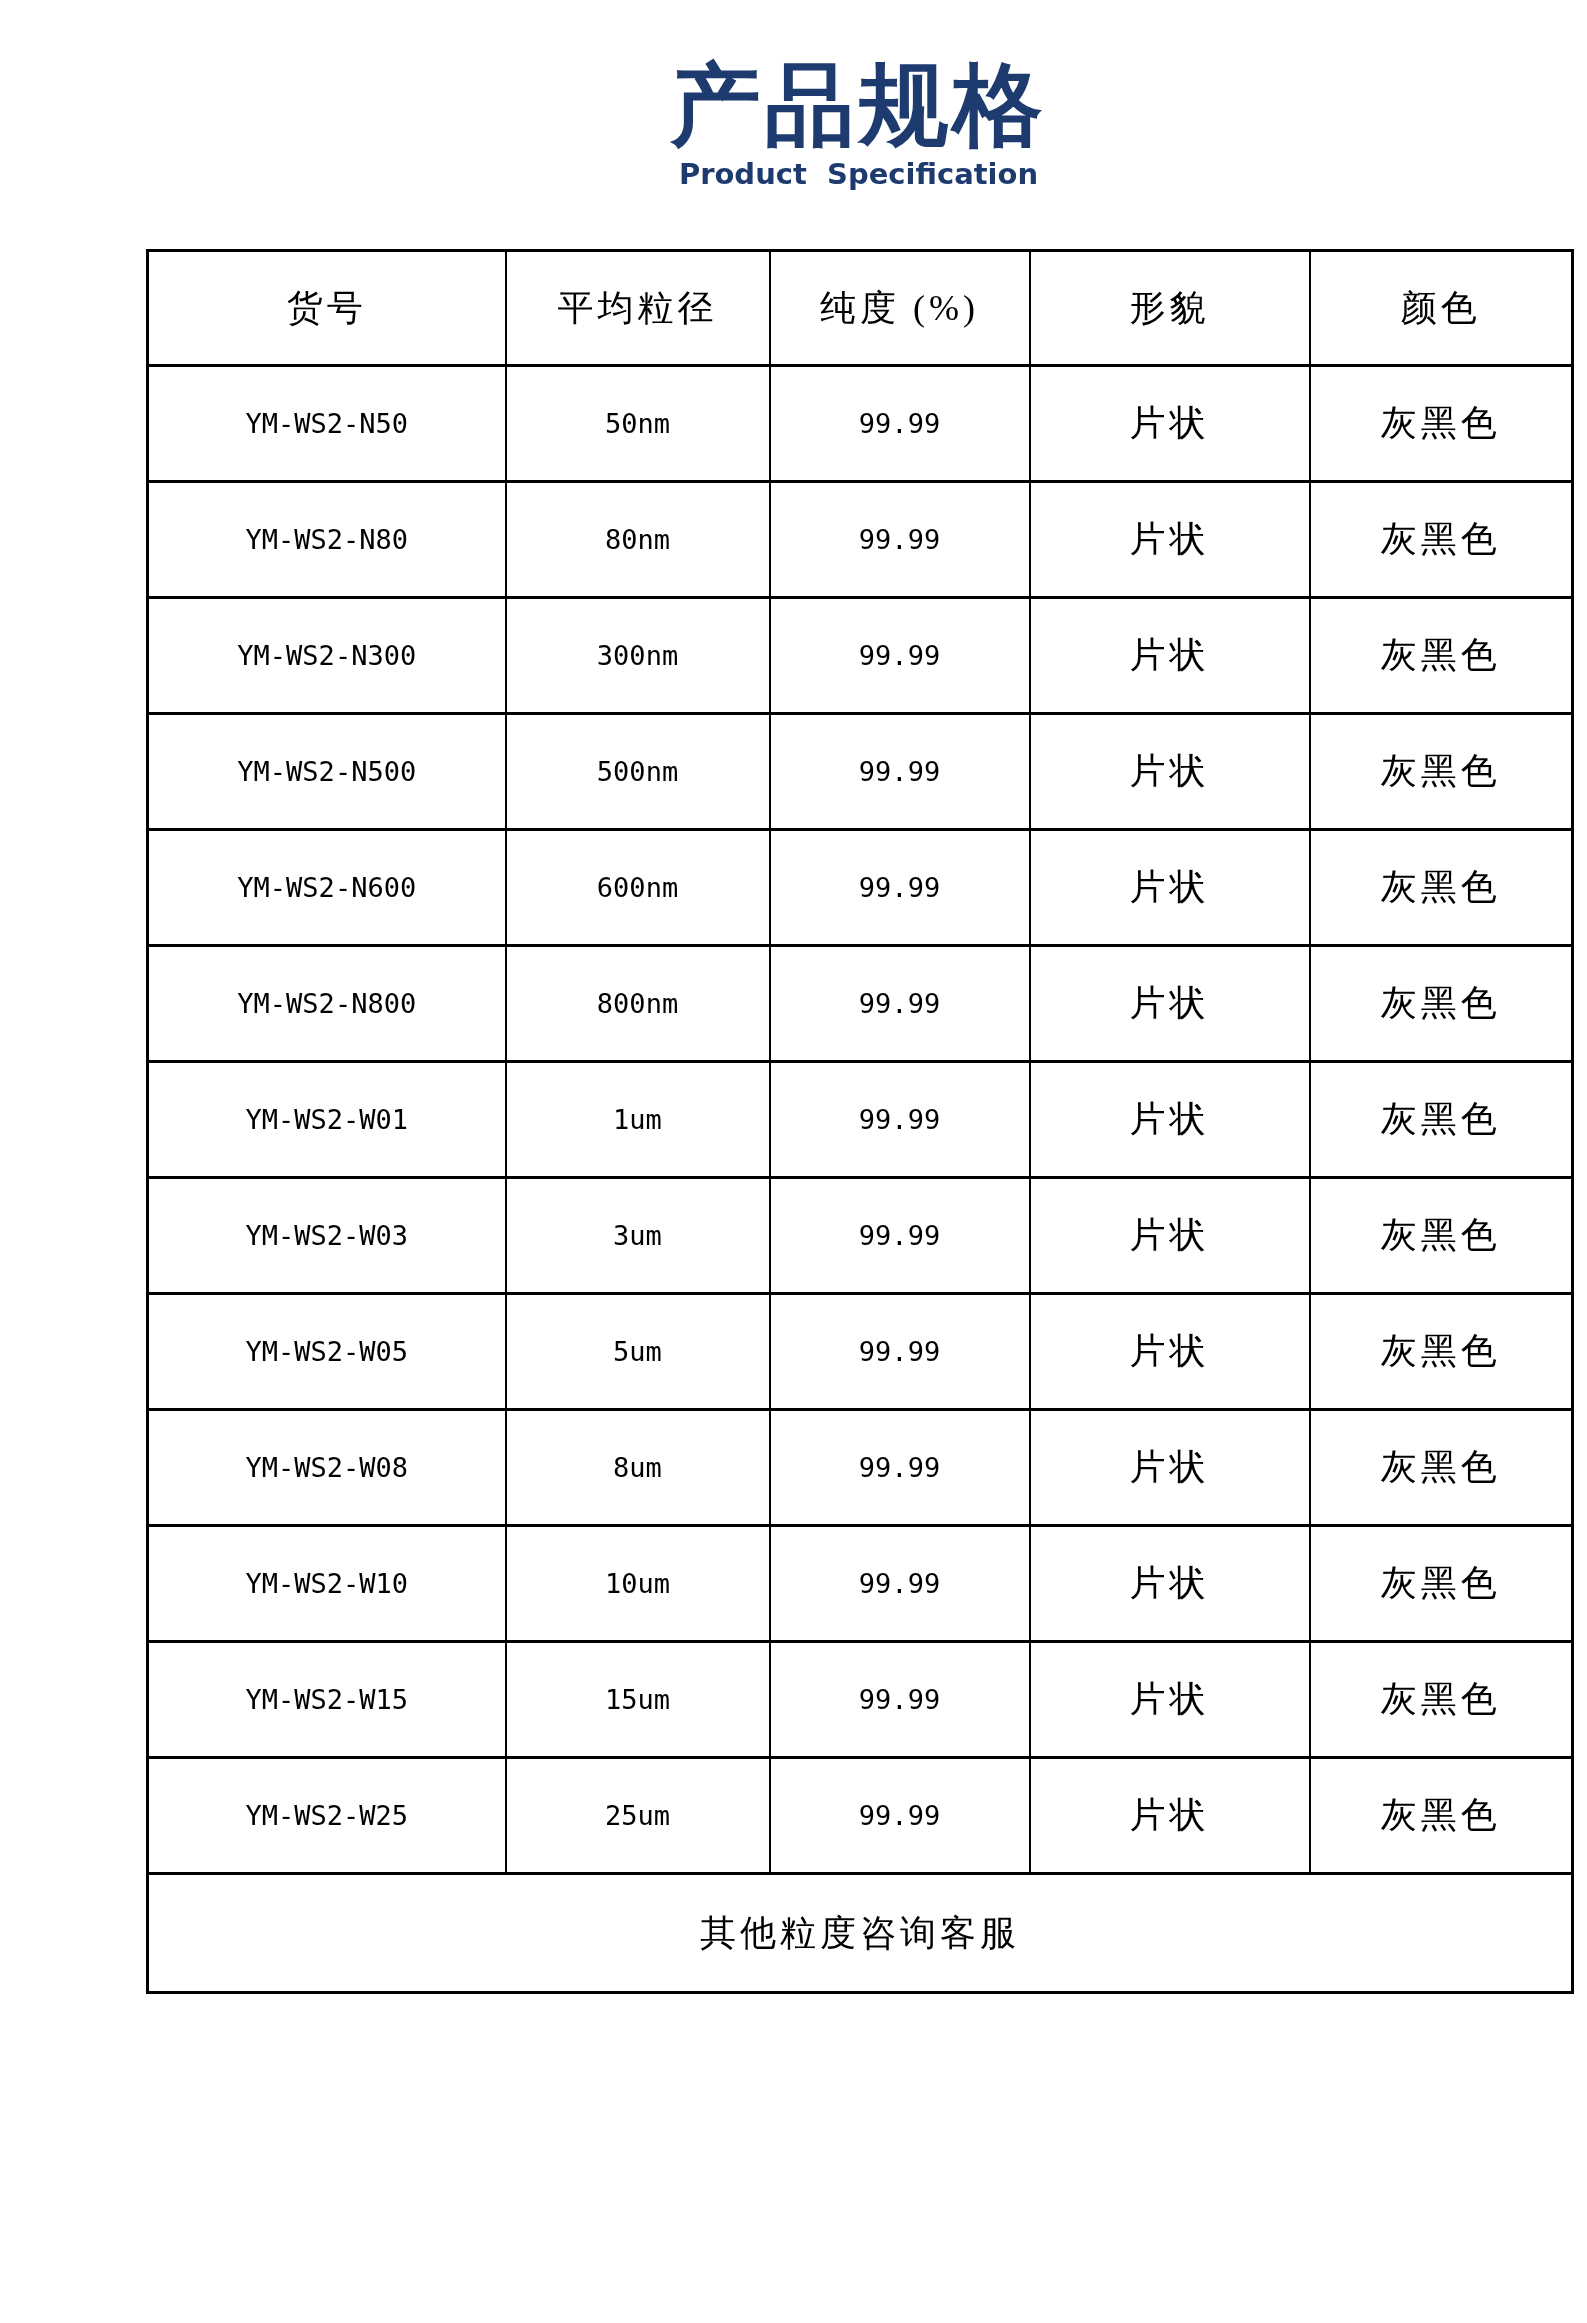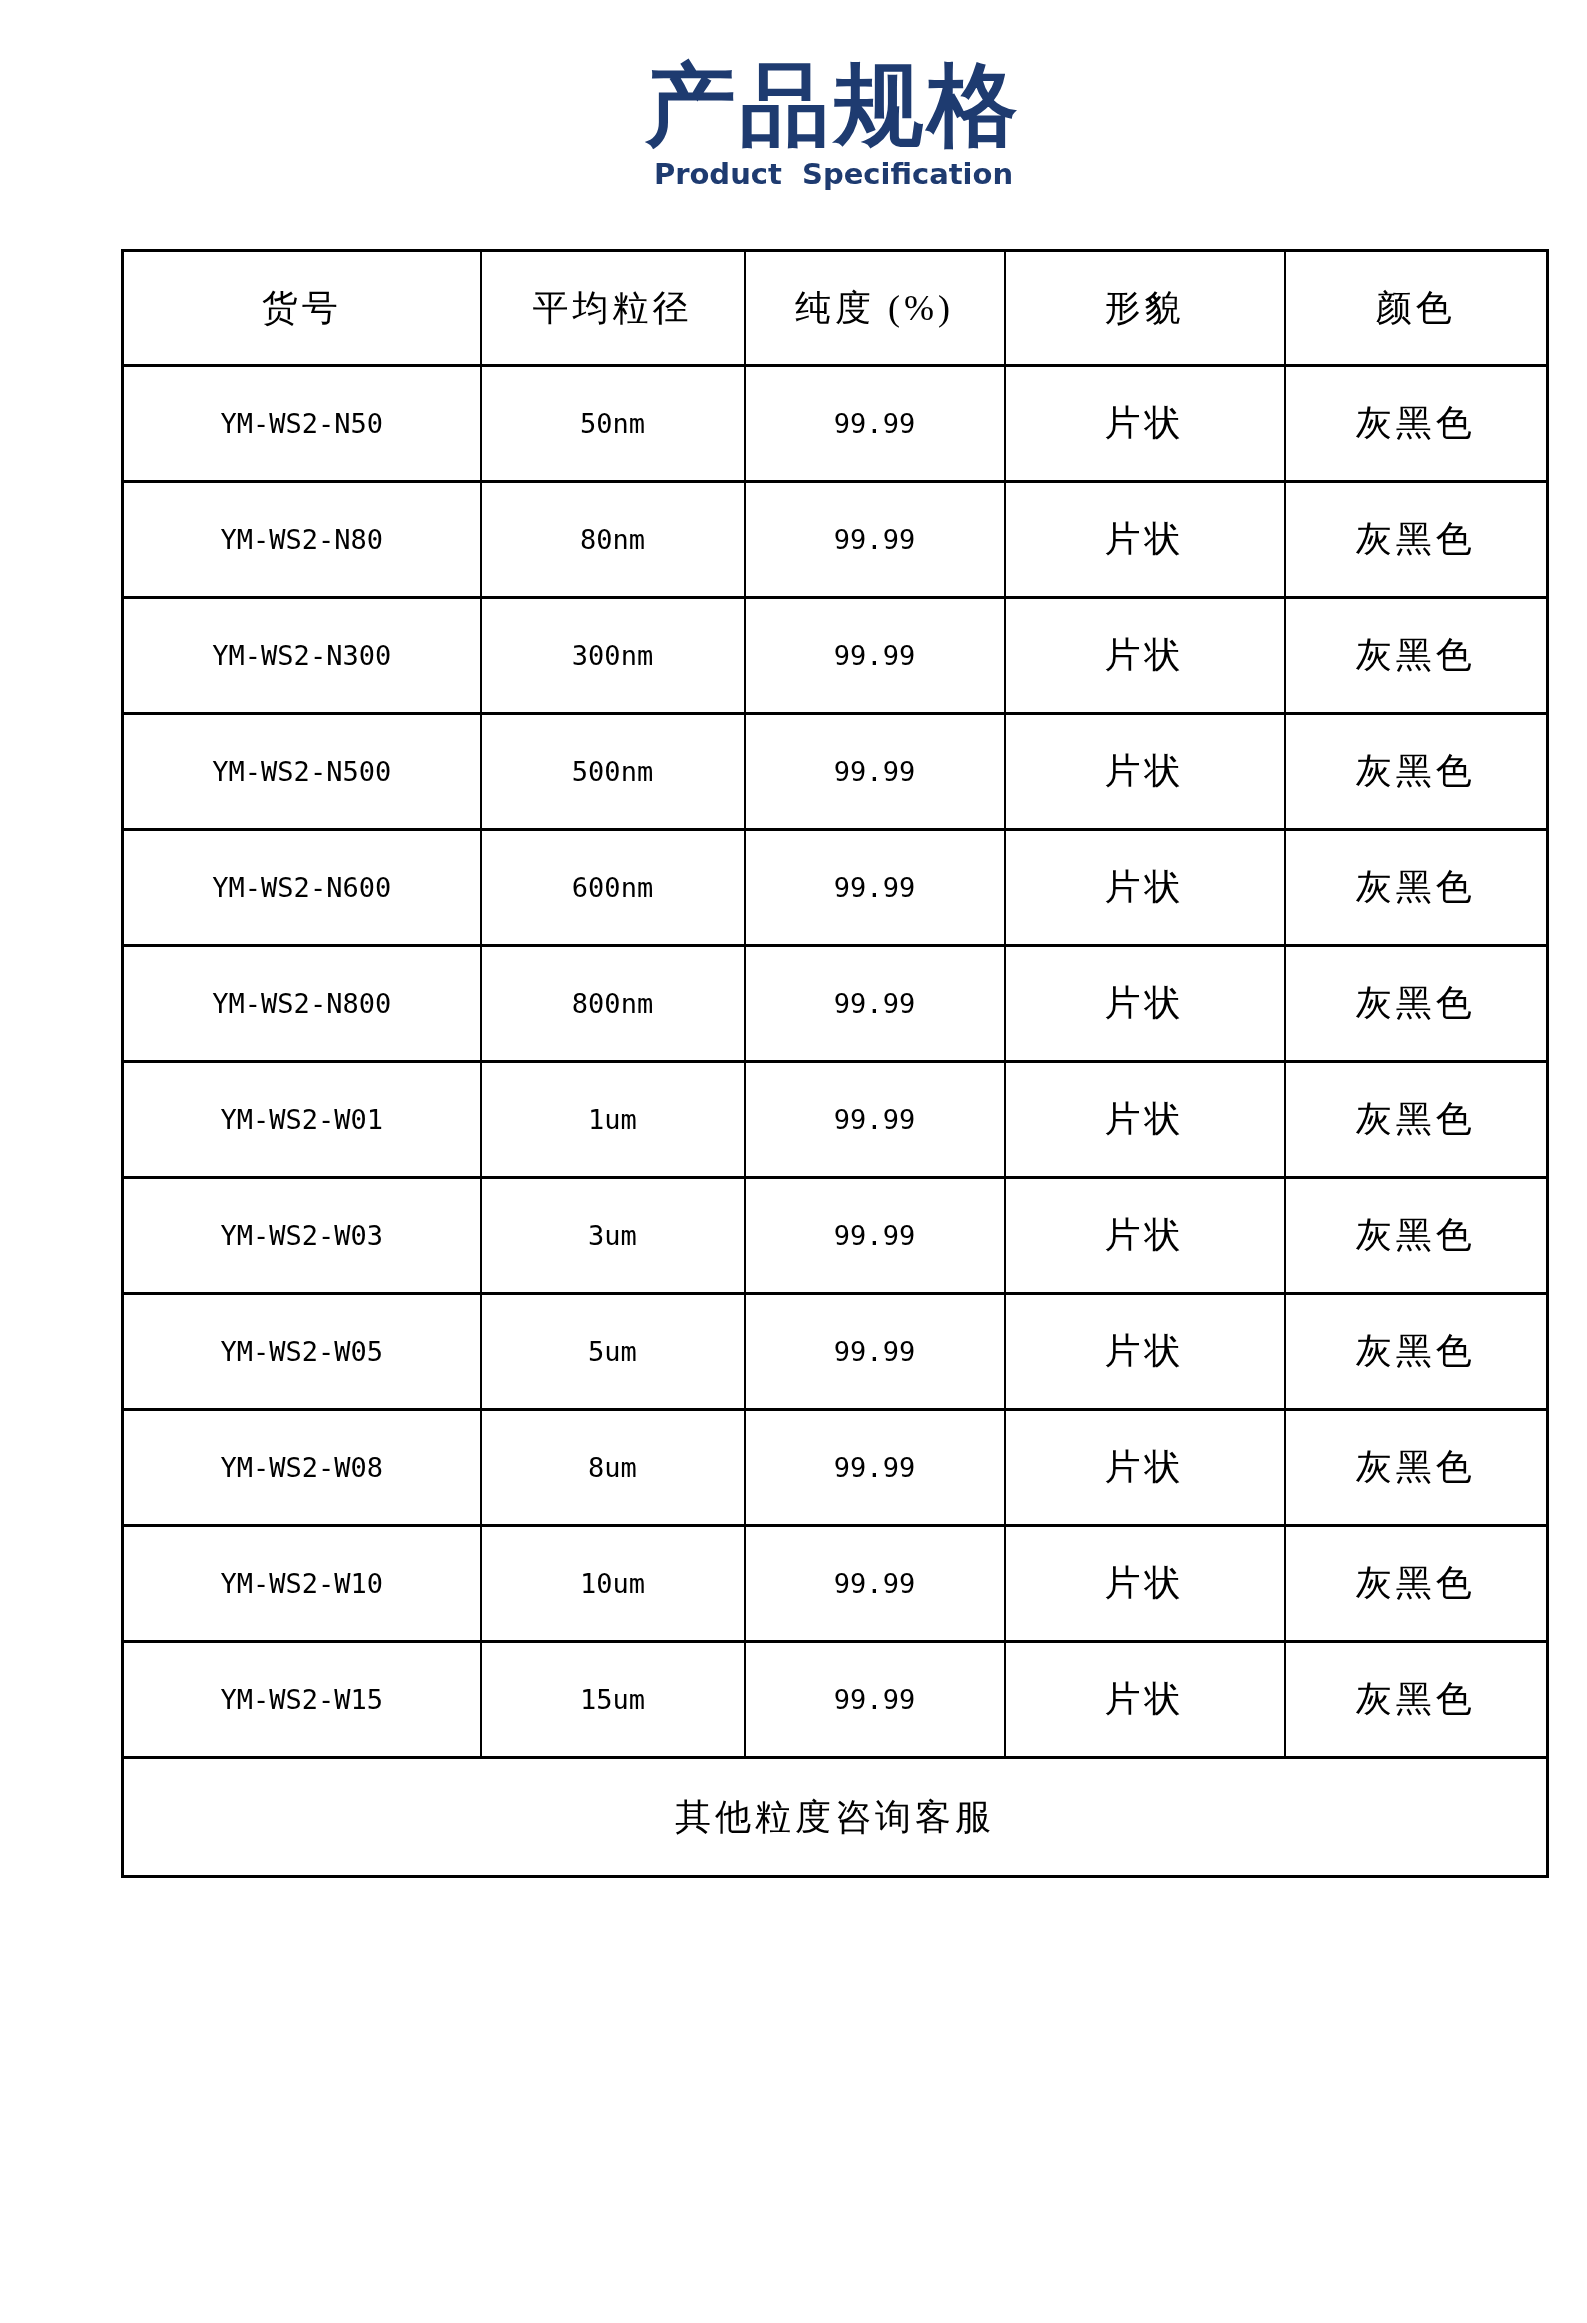--- a/index.html
+++ b/index.html
@@ -4,20 +4,21 @@
 <style>
   * { margin: 0; padding: 0; box-sizing: border-box; }
   html, body { background: #ffffff; }
   .page {
     position: relative;
     width: 1469px;
     height: 2323px;
     background: #ffffff;
     font-family: "Liberation Serif", serif;
     color: #000000;
+    margin-left: 25px;
   }
   .header-block {
     margin-left: 121px;
     width: 1425px;
     padding-top: 56px;
     text-align: center;
   }
   .page-title {
     font-family: "DejaVu Sans", sans-serif;
     font-weight: bold;
@@ -174,20 +175,27 @@
           <td class="cjk">片状</td>
           <td class="cjk">灰黑色</td>
         </tr>
         <tr>
           <td class="latin">YM-WS2-W15</td>
           <td class="latin">15um</td>
           <td class="latin">99.99</td>
           <td class="cjk">片状</td>
           <td class="cjk">灰黑色</td>
         </tr>
+        <tr>
+          <td class="latin">YM-WS2-W25</td>
+          <td class="latin">25um</td>
+          <td class="latin">99.99</td>
+          <td class="cjk">片状</td>
+          <td class="cjk">灰黑色</td>
+        </tr>
       </tbody>
     <tfoot>
       <tr>
         <td class="cjk footer-cell" colspan="5">其他粒度咨询客服</td>
       </tr>
     </tfoot>
   </table>
 
 </div>
 

